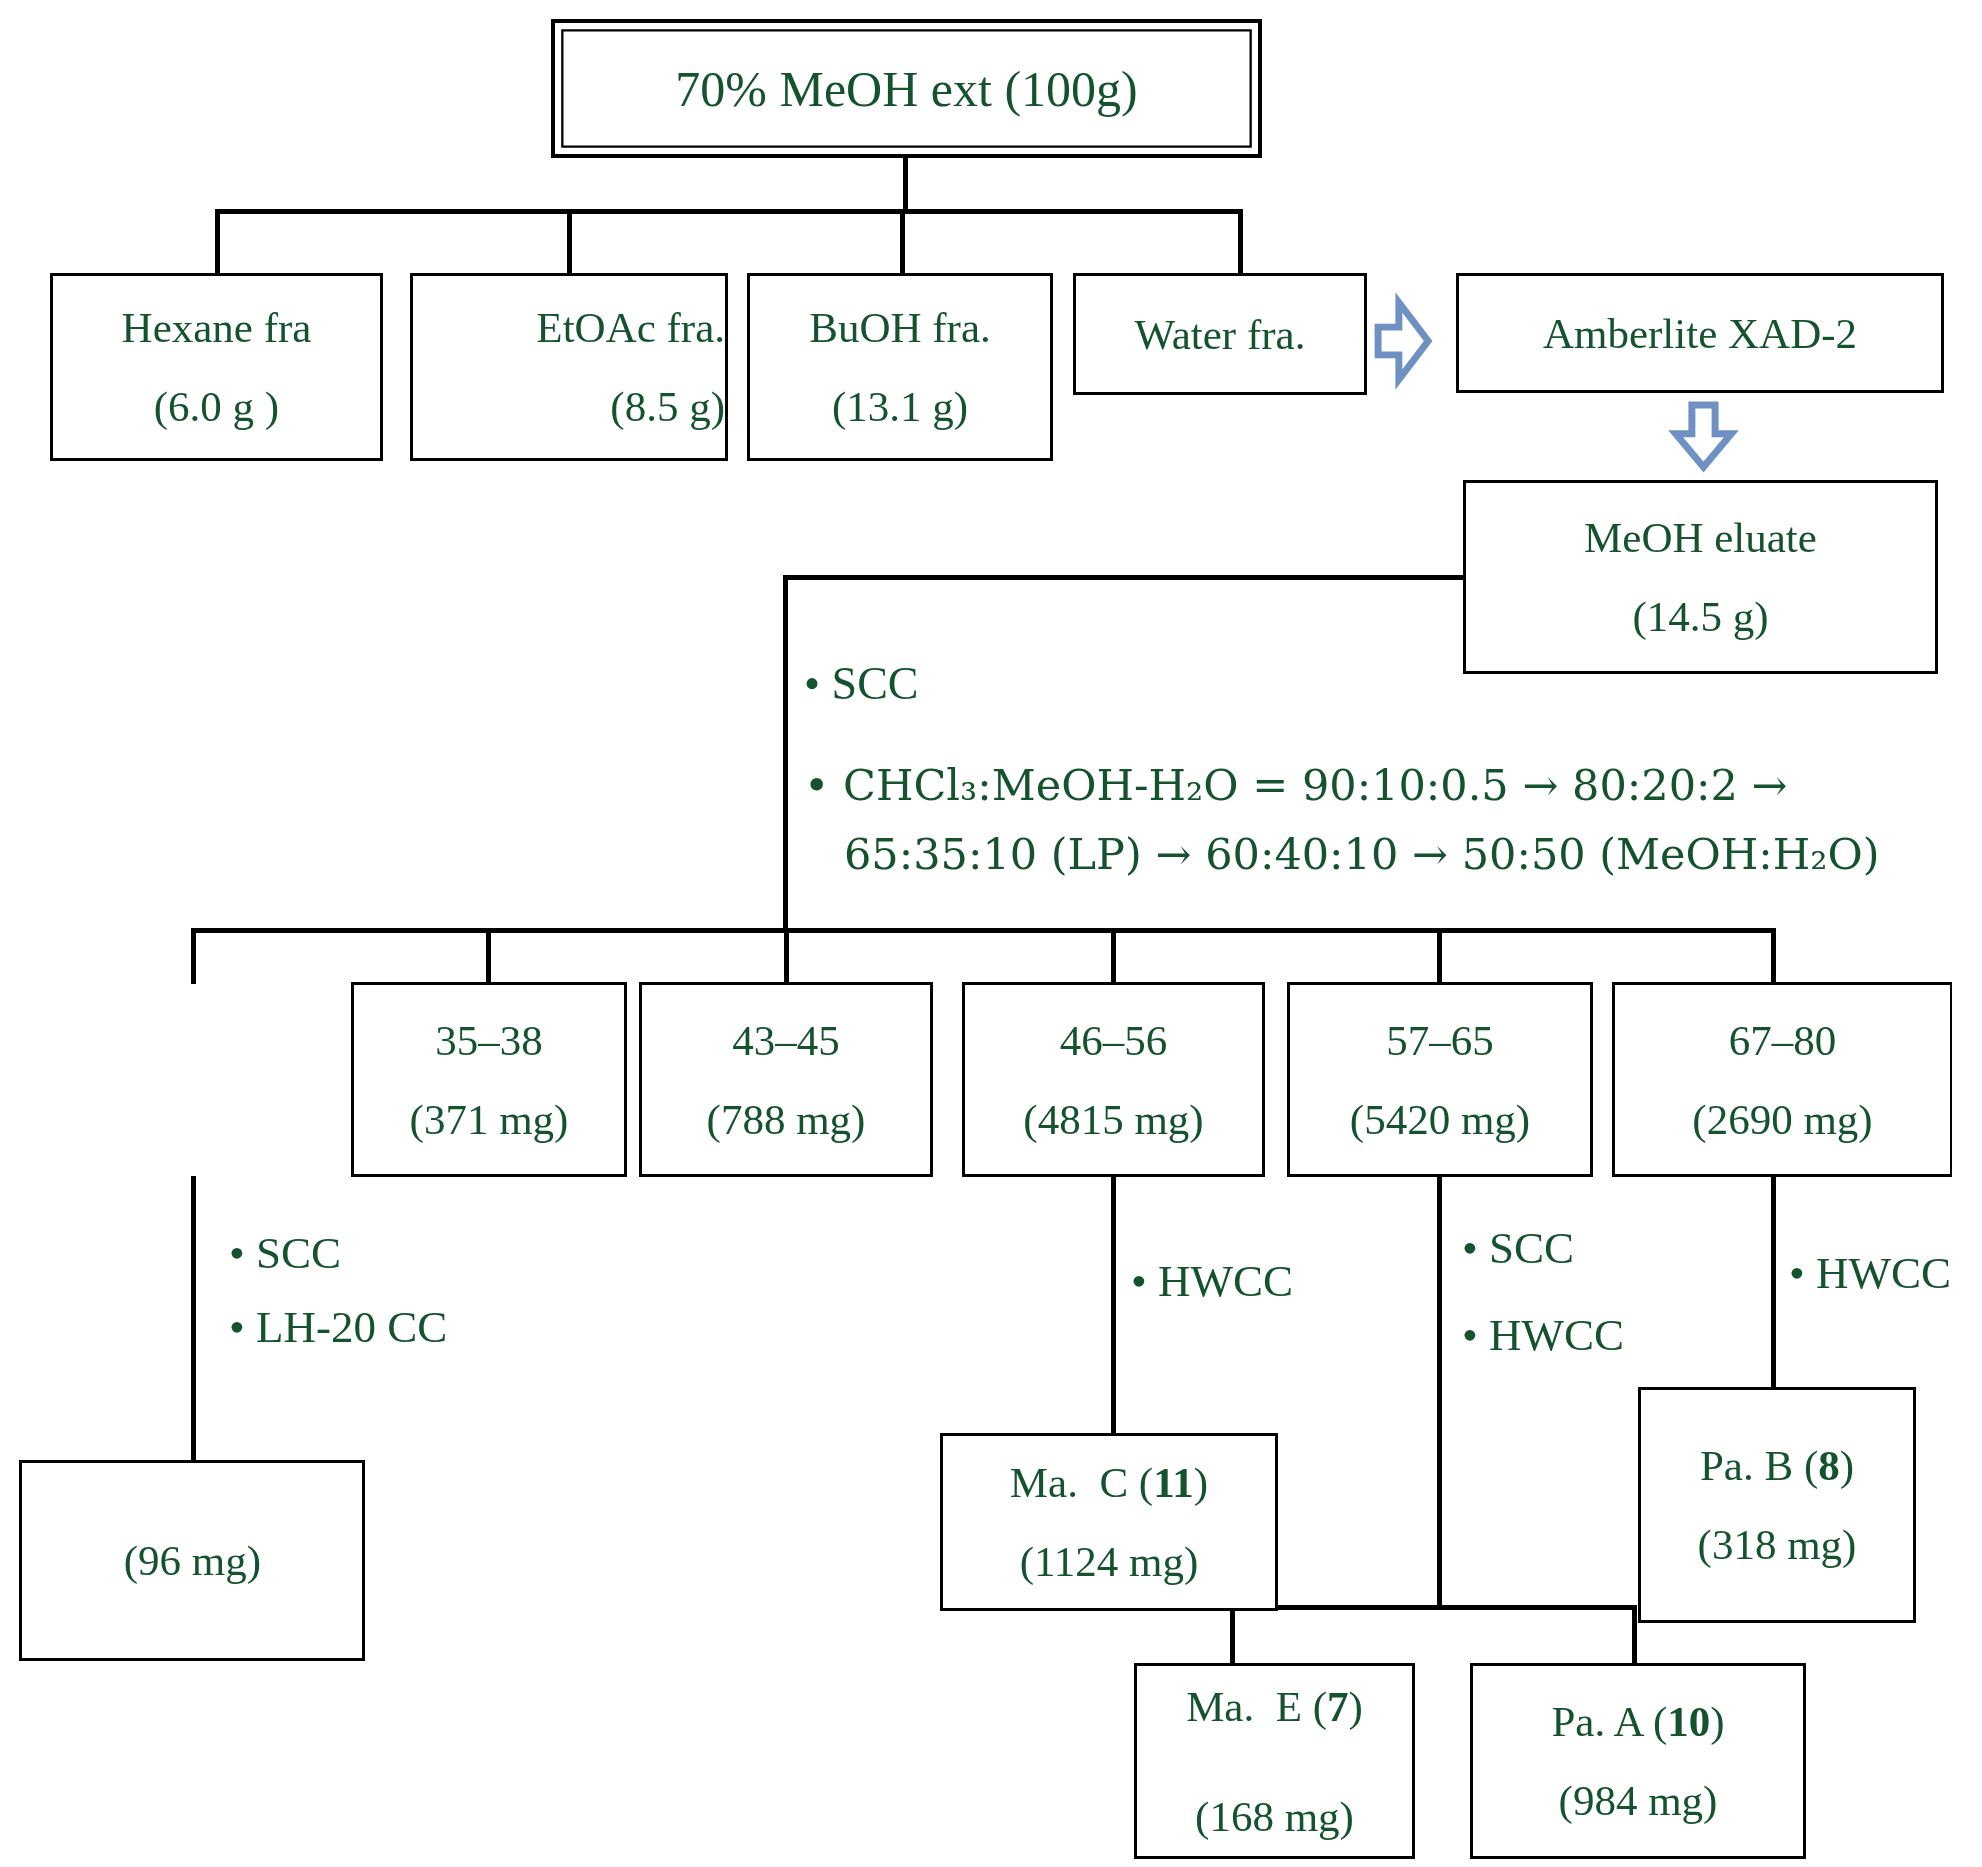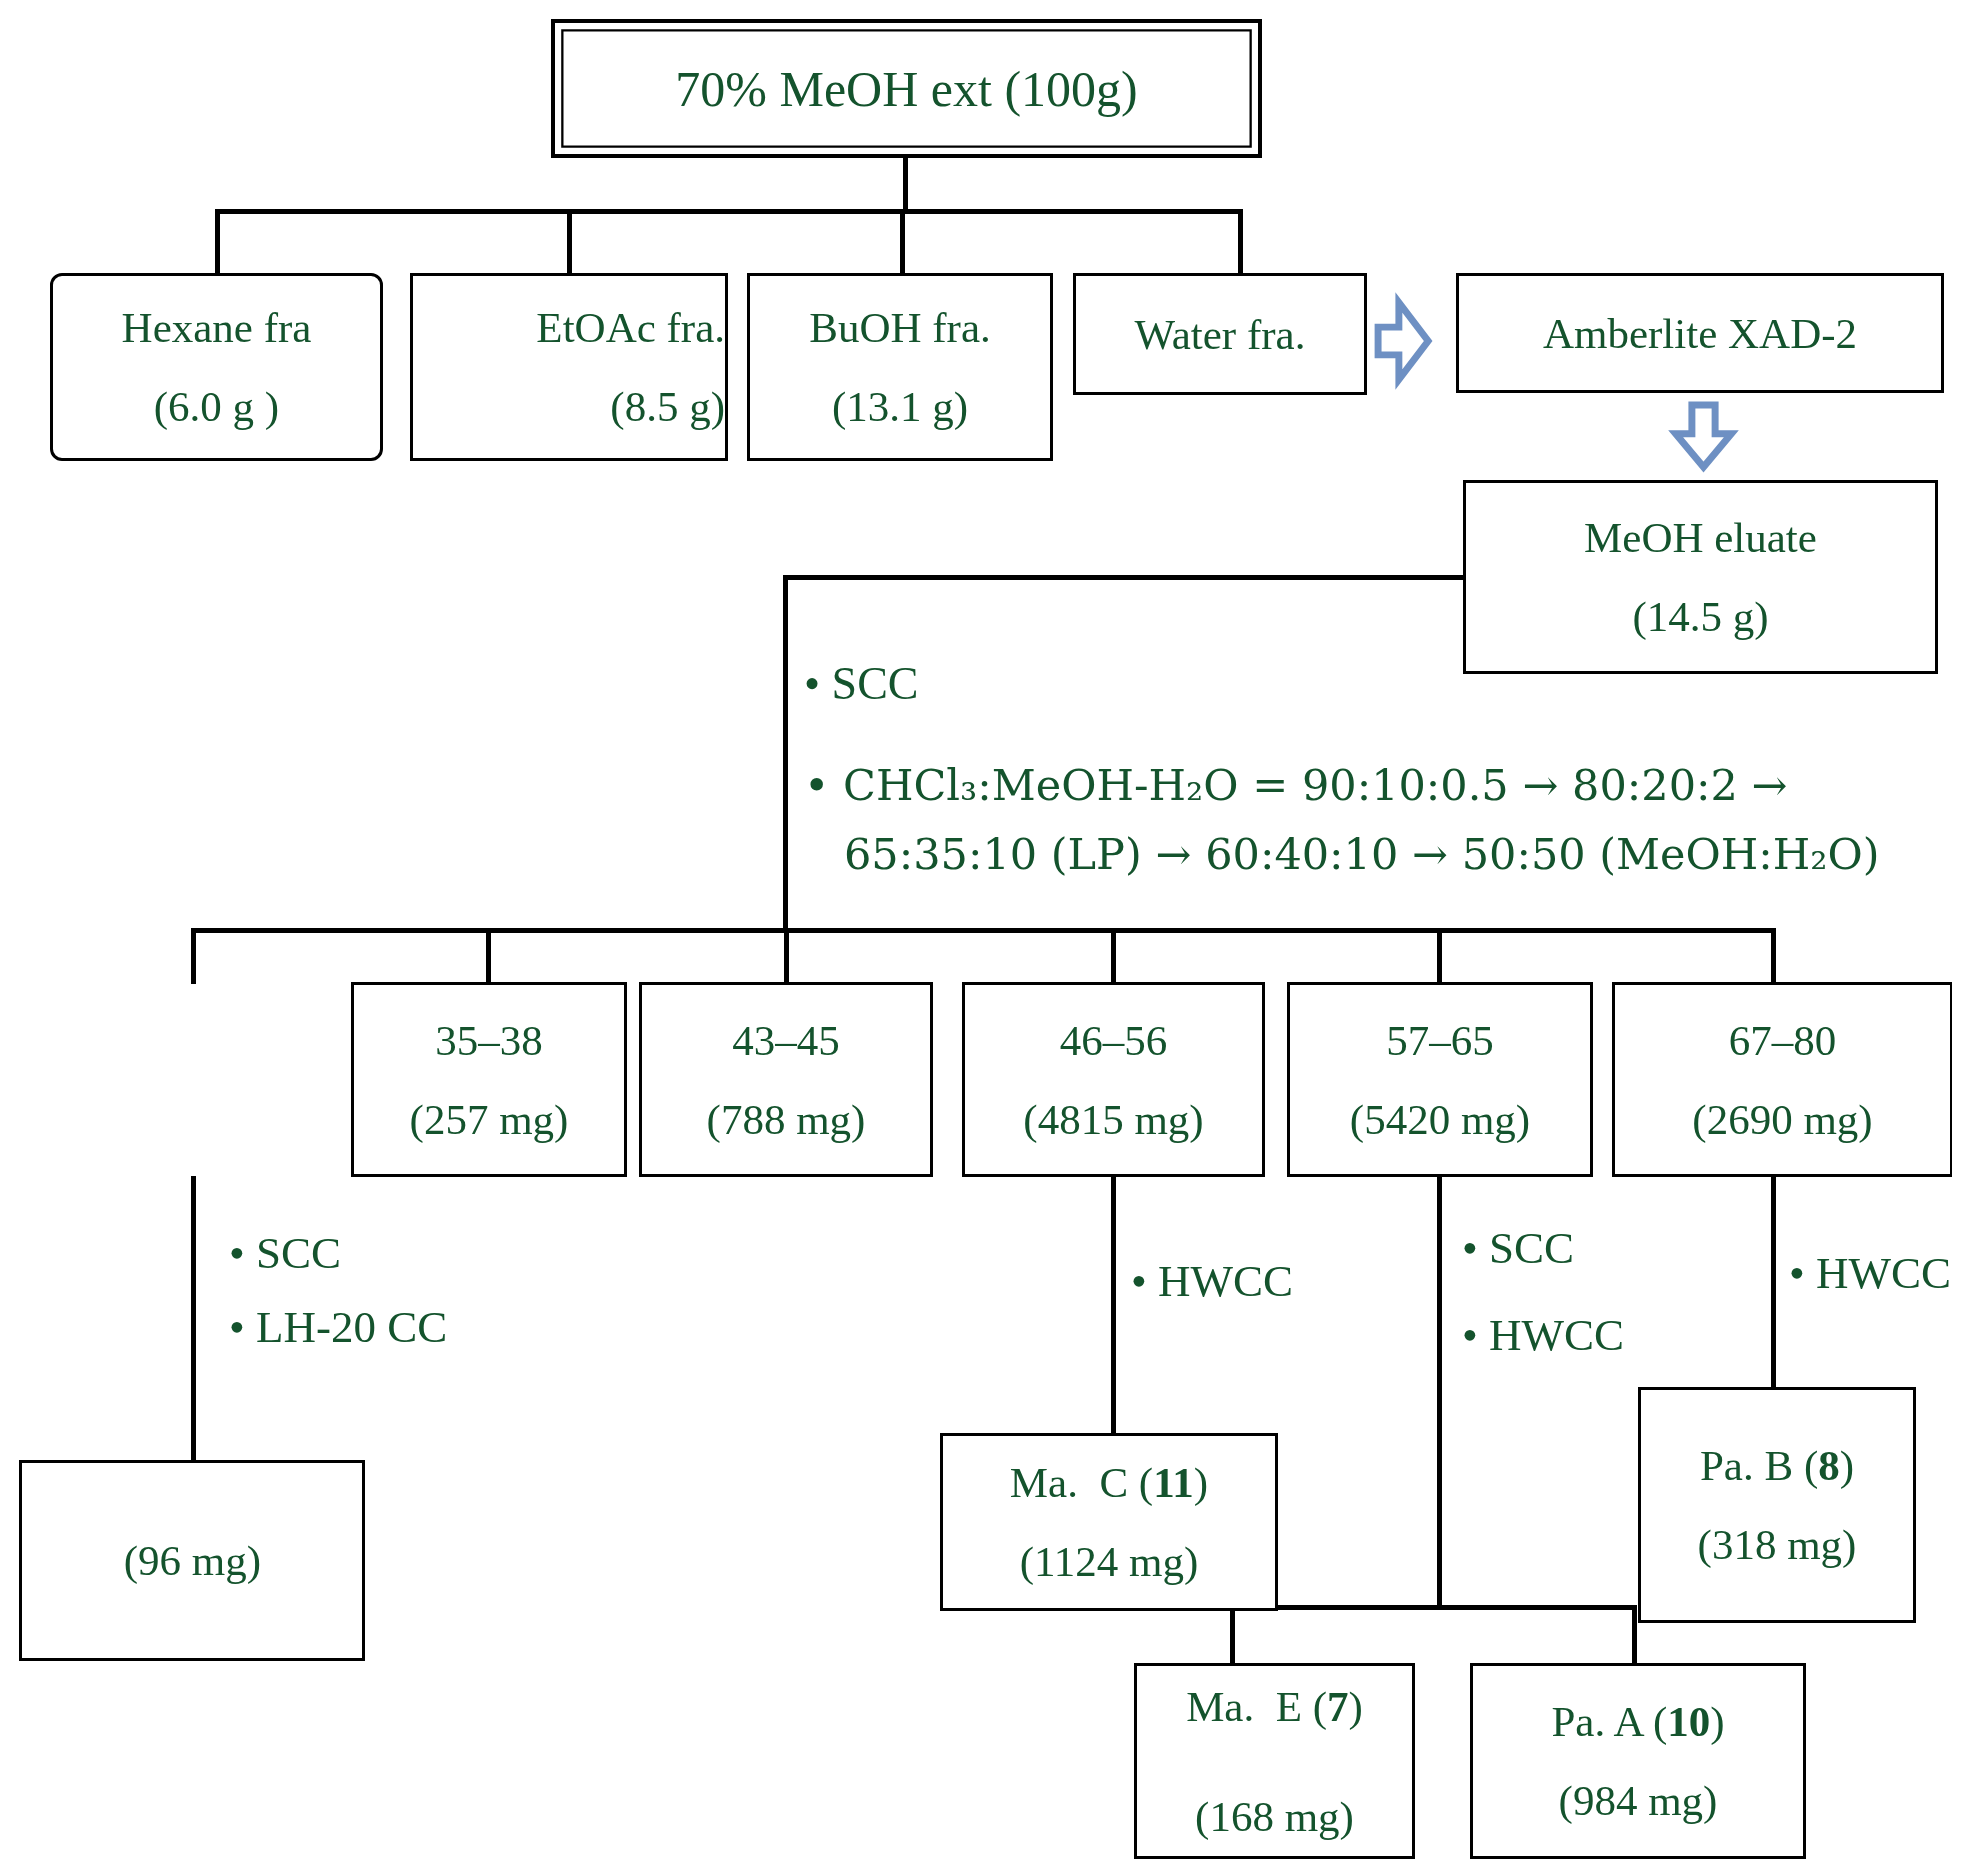--- a/index.html
+++ b/index.html
@@ -45,21 +45,21 @@
   <div class="vline" style="left:1771px;top:1176px;width:4.6px;height:214px;"></div>
 
   <div class="hline" style="left:1230px;top:1605px;width:407px;height:4.6px;"></div>
   <div class="vline" style="left:1230px;top:1605px;width:4.6px;height:60px;"></div>
   <div class="vline" style="left:1632px;top:1605px;width:4.6px;height:60px;"></div>
 
   <div class="box double" style="left:551px;top:19.4px;width:711px;height:139px;">
     <div class="ln">70% MeOH ext (100g)</div>
   </div>
 
-  <div class="box" style="left:50px;top:273px;width:333px;height:188px;border-radius:12px;">
+  <div class="box" style="left:50px;top:273px;width:333px;height:188px;">
     <div class="ln">Hexane fra</div>
     <div class="ln">(6.0 g )</div>
   </div>
 
   <div class="box" style="left:410px;top:273px;width:318px;height:188px;align-items:flex-end;">
     <div class="ln">EtOAc fra.</div>
     <div class="ln">(8.5 g)</div>
   </div>
 
   <div class="box" style="left:747px;top:273px;width:306px;height:188px;">
@@ -87,21 +87,21 @@
     <div class="ln">MeOH eluate</div>
     <div class="ln">(14.5 g)</div>
   </div>
 
   <div class="bullet" style="left:804px;top:657px;font-size:46px;">• SCC</div>
   <div class="bullet chem" style="left:804px;top:760px;">• CHCl₃:MeOH-H₂O = 90:10:0.5 → 80:20:2 →</div>
   <div class="bullet chem" style="left:844px;top:829px;">65:35:10 (LP) → 60:40:10 → 50:50 (MeOH:H₂O)</div>
 
   <div class="box" style="left:351px;top:982px;width:276px;height:195px;">
     <div class="ln">35–38</div>
-    <div class="ln">(257 mg)</div>
+    <div class="ln">(371 mg)</div>
   </div>
   <div class="box" style="left:639px;top:982px;width:294px;height:195px;">
     <div class="ln">43–45</div>
     <div class="ln">(788 mg)</div>
   </div>
   <div class="box" style="left:962px;top:982px;width:303px;height:195px;">
     <div class="ln">46–56</div>
     <div class="ln">(4815 mg)</div>
   </div>
   <div class="box" style="left:1287px;top:982px;width:306px;height:195px;">

